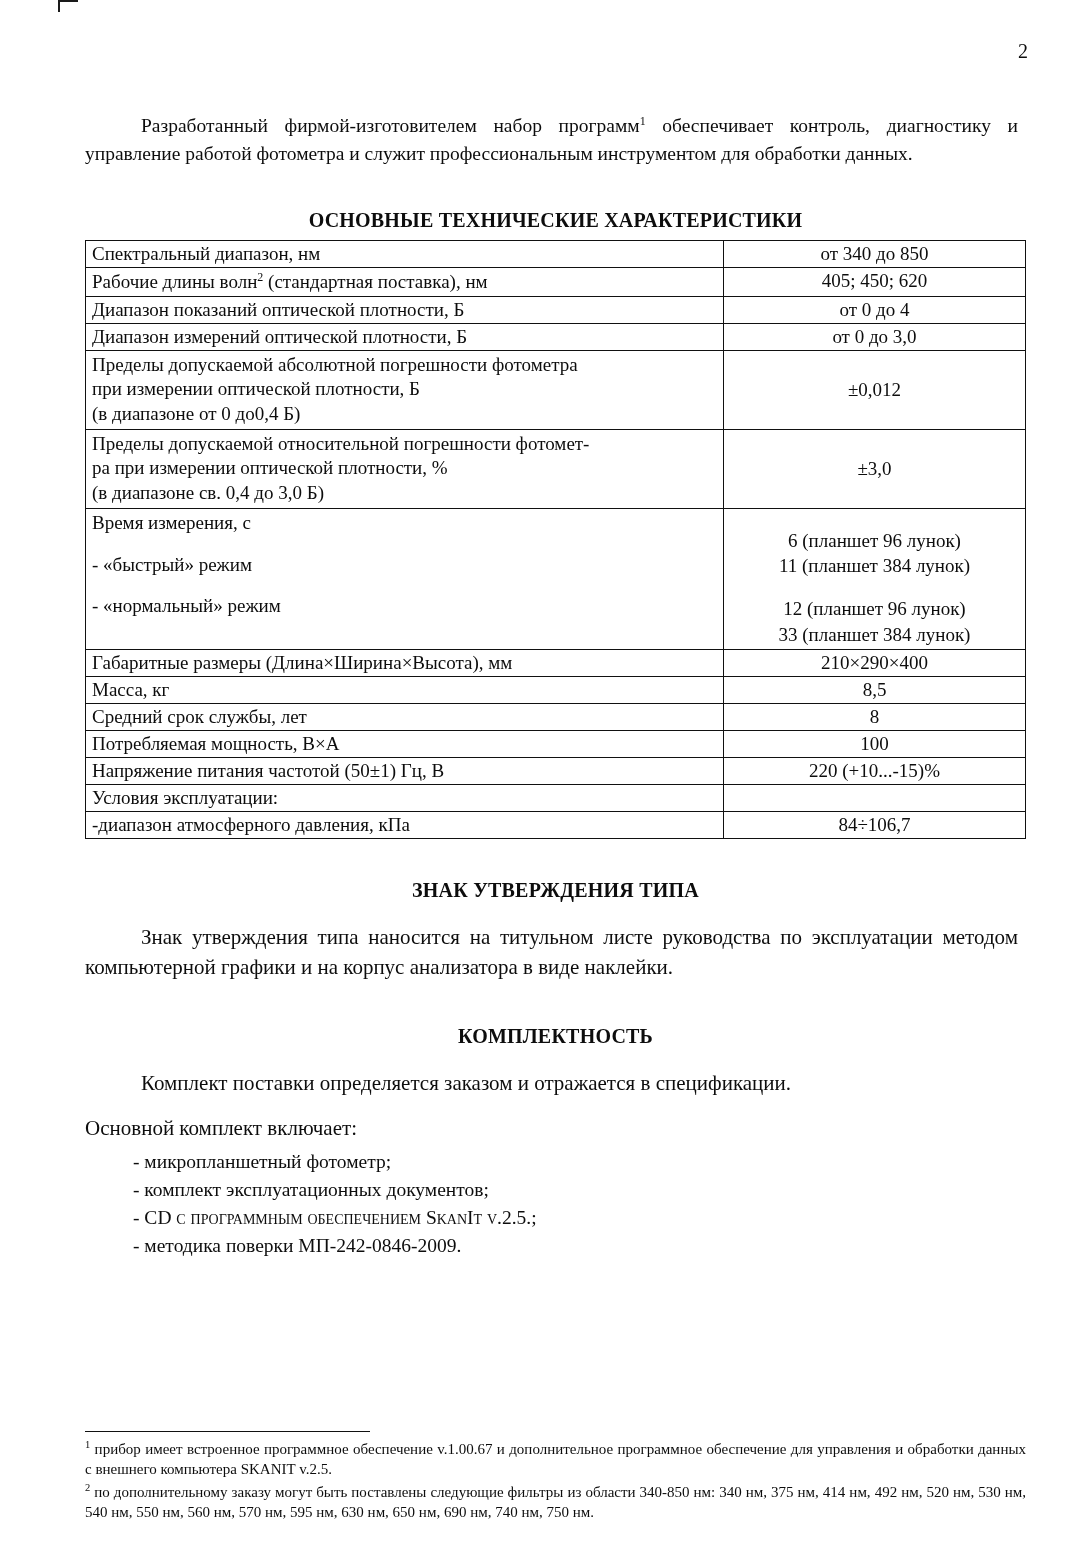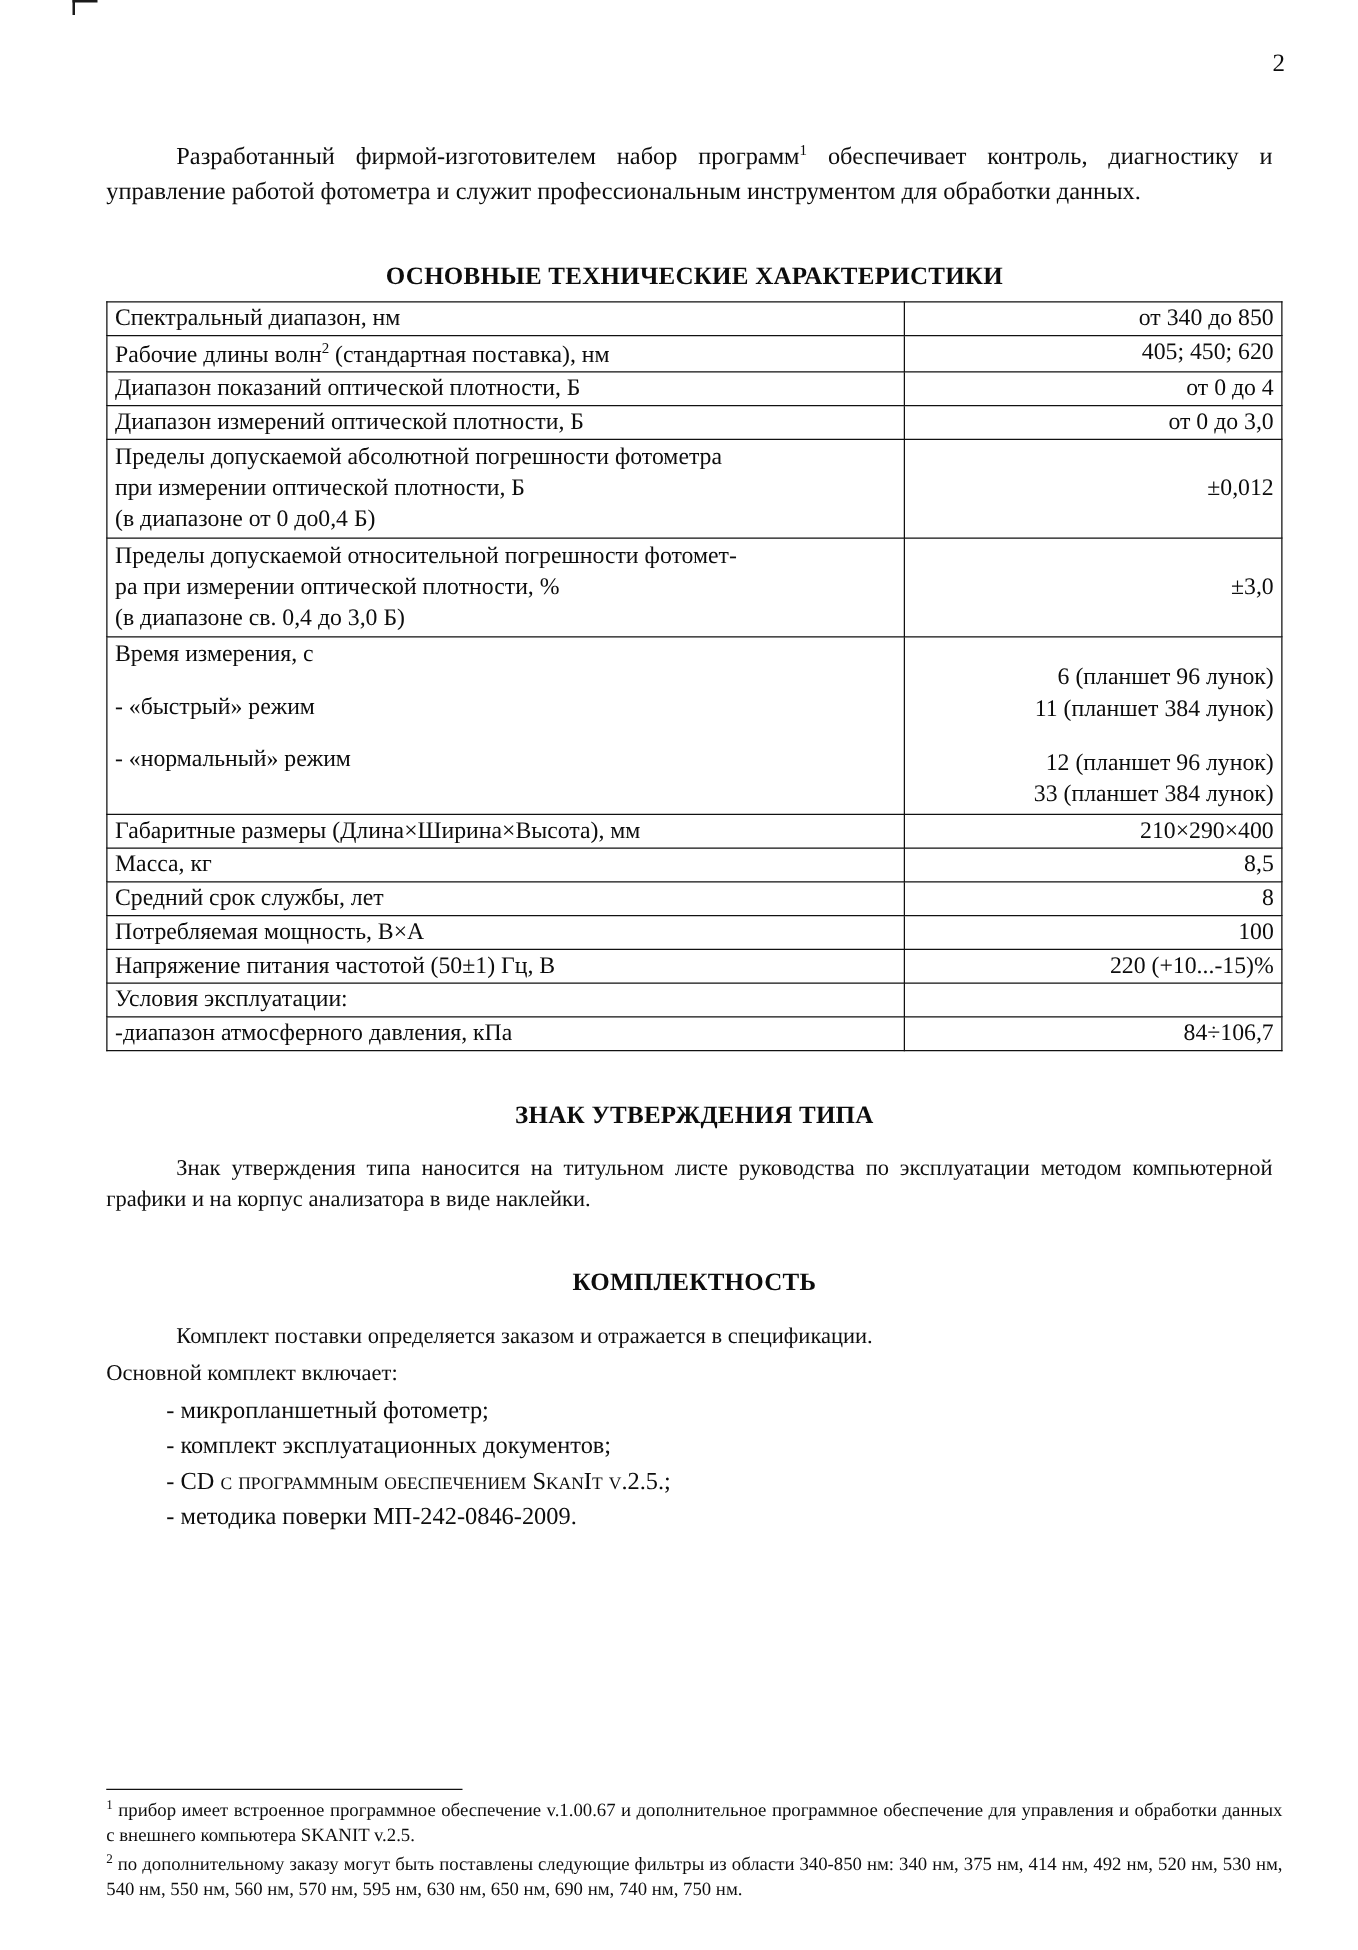--- a/index.html
+++ b/index.html
@@ -71,41 +71,41 @@
     border: 1.4px solid #111;
     padding: 2px 6px;
     vertical-align: top;
   }
   td.label {
     width: 625px;
     text-align: left;
     padding-left: 8px;
   }
   td.value {
-    text-align: right;
+    text-align: center;
     vertical-align: middle;
   }
   td.value.mid {
     vertical-align: middle;
   }
   td.label.tall {
     line-height: 1.3;
   }
   .cellline { display: block; }
   .spacer-line { display: block; height: 17px; }
   sup.sm {
     font-size: 12px;
     vertical-align: super;
   }
   .sub-head {
     margin-top: 40px;
     margin-bottom: 6px;
   }
   .para {
-    font-size: 18px;
+    font-size: 21px;
     line-height: 1.42;
     text-align: justify;
     text-indent: 56px;
     padding-right: 8px;
   }
   .para.noindent { text-indent: 0; }
   .list {
     font-size: 19.5px;
     line-height: 1.45;
     margin: 0;
@@ -235,21 +235,21 @@
         <td class="value" style="vertical-align:bottom">84÷106,7</td>
       </tr>
     </tbody>
   </table>
 
   <div class="section-title sub-head">ЗНАК УТВЕРЖДЕНИЯ ТИПА</div>
   <p class="para">Знак утверждения типа наносится на титульном листе руководства по эксплуатации методом компьютерной графики и на корпус анализатора в виде наклейки.</p>
 
   <div class="section-title sub-head" style="margin-top:42px">КОМПЛЕКТНОСТЬ</div>
   <p class="para" style="margin-bottom:2px">Комплект поставки определяется заказом и отражается в спецификации.</p>
-  <p class="para noindent lead-1" style="margin-top:4px;margin-bottom:4px">Основной комплект включает:</p>
+  <p class="para noindent lead-1" style="margin-top:15px;margin-bottom:4px">Основной комплект включает:</p>
   <ul class="list">
     <li>- микропланшетный фотометр;</li>
     <li>- комплект эксплуатационных документов;</li>
     <li><span class="smallcaps">- CD с программным обеспечением SkanIt v.2.5.;</span></li>
     <li>- методика поверки МП-242-0846-2009.</li>
   </ul>
 
   <div class="footnote-wrap">
     <div class="footnote-rule"></div>
     <p class="footnote" style="margin:0 0 1px 0"><sup>1</sup><span> прибор имеет встроенное программное обеспечение v.1.00.67 и дополнительное программное обеспечение для управления и обработки данных с внешнего компьютера SKANIT v.2.5.</span></p>

